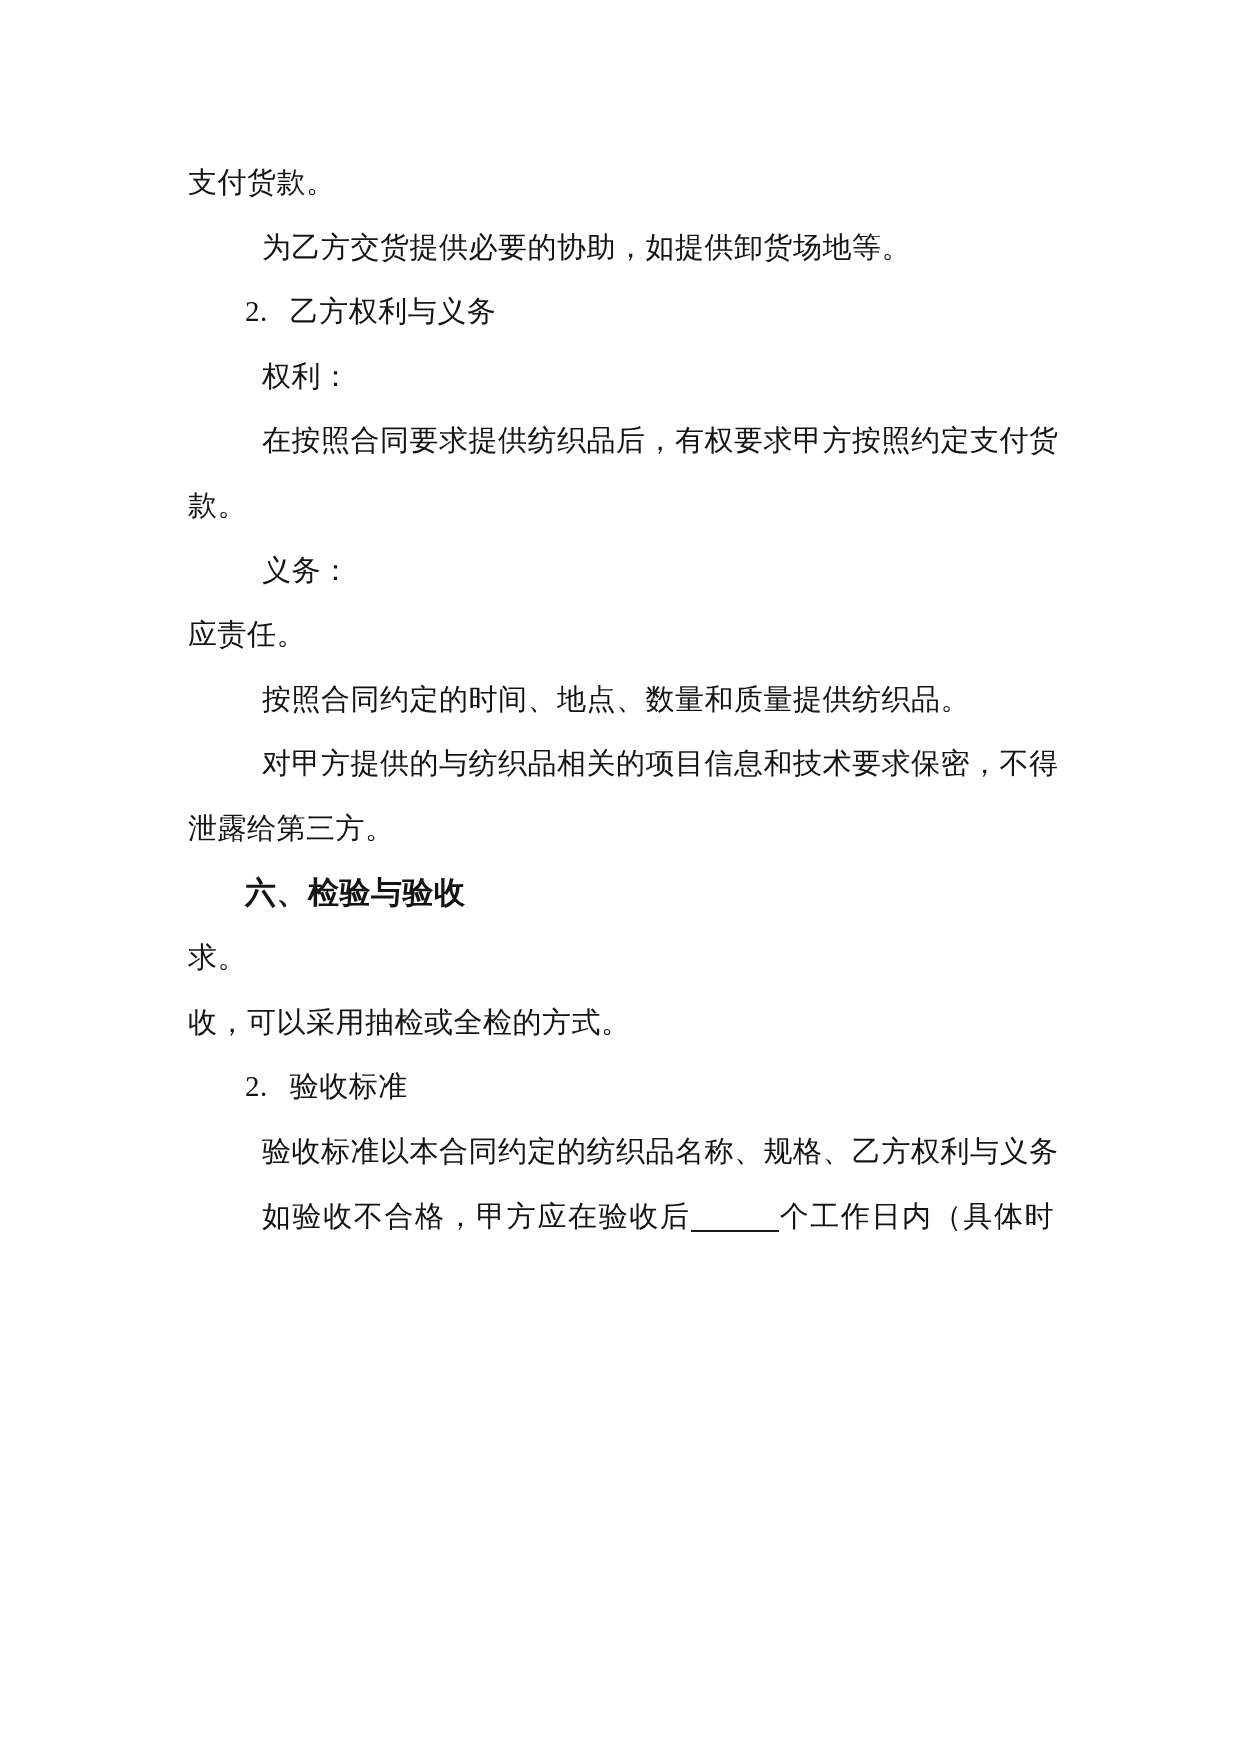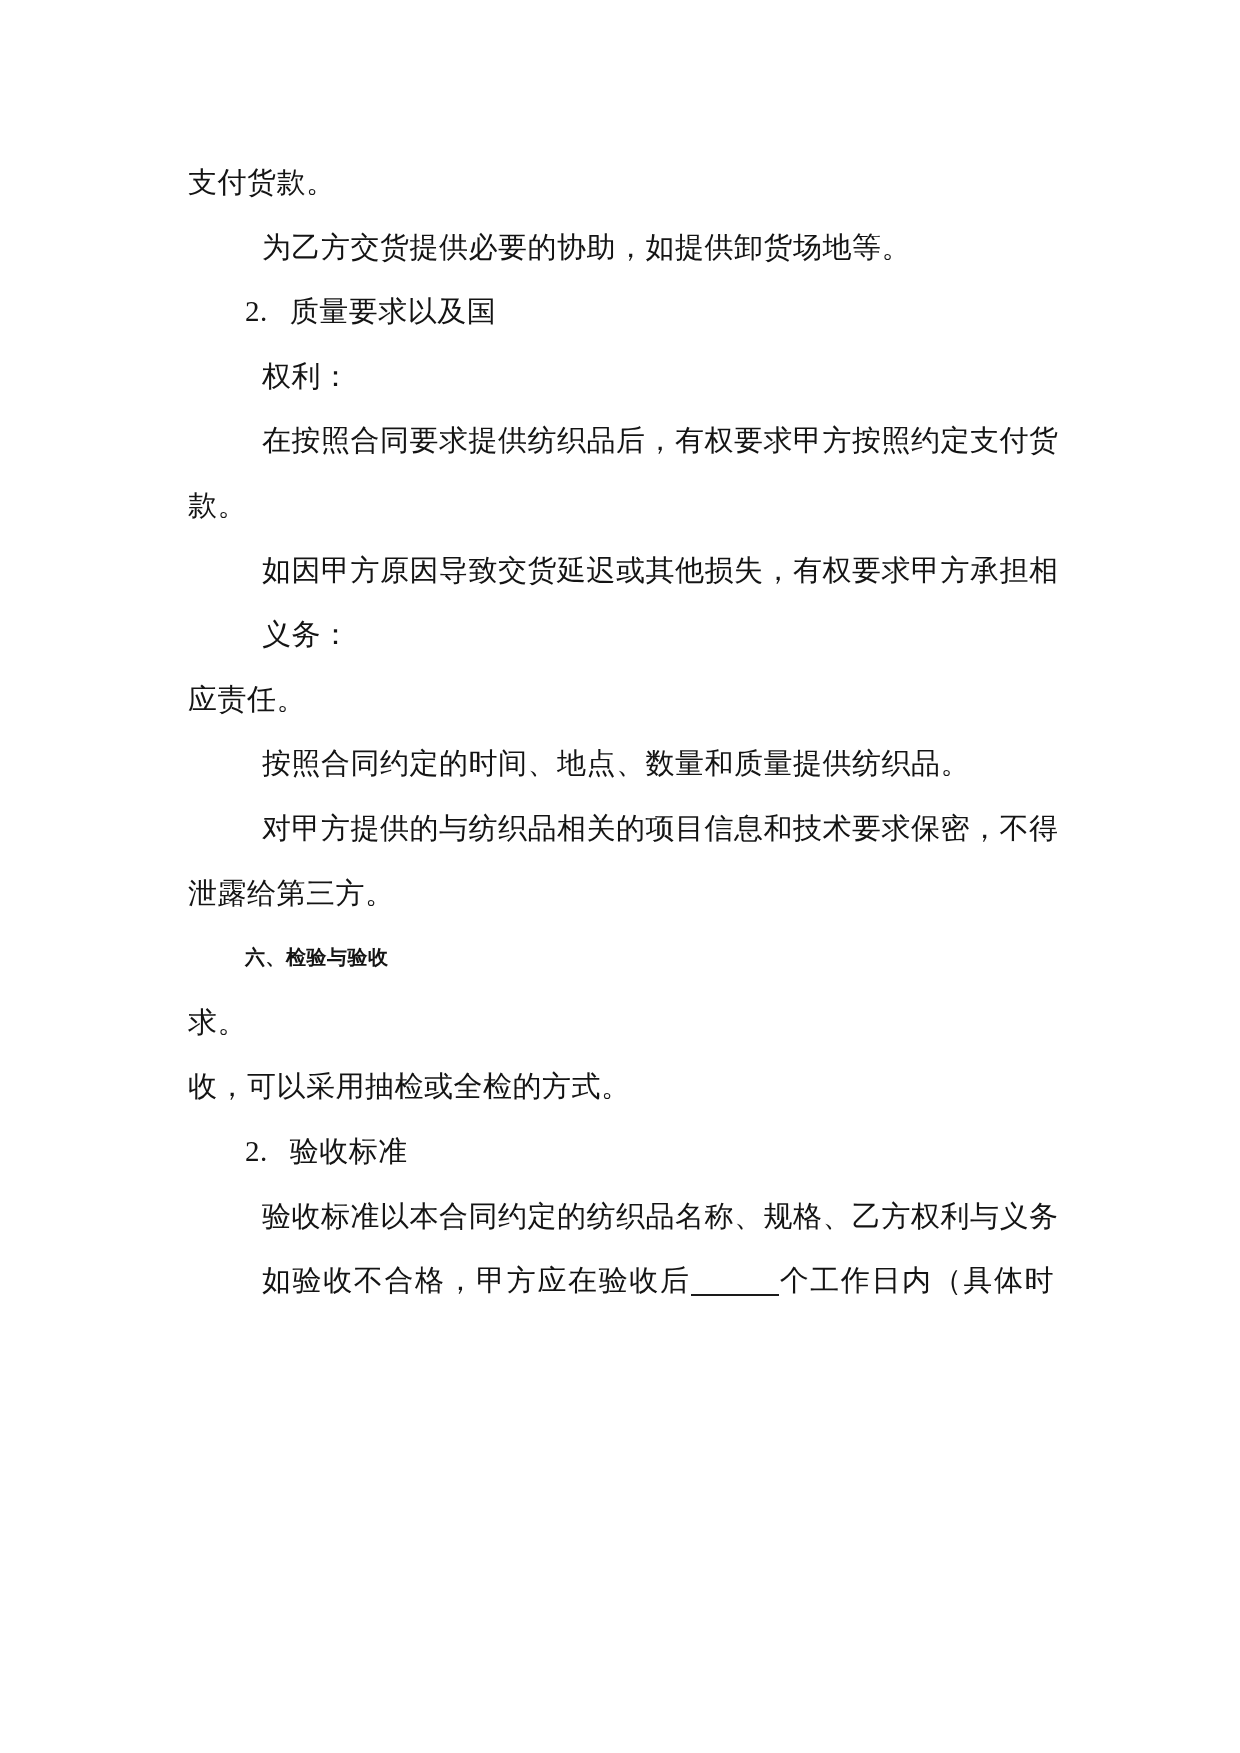--- a/index.html
+++ b/index.html
@@ -34,21 +34,21 @@
   .cont { text-indent: 0; }
   
   .first { text-indent: 74px; }
   
   .list { text-indent: 57px; }
   .list .num { margin-right: 22px; }
   
   .heading {
     text-indent: 57px;
     font-weight: 700;
-    font-size: 20px;
+    font-size: 31px;
   }
   
   .justify {
     text-align: justify;
     text-align-last: justify;
   }
   
   .blank {
     display: inline-block;
     width: 88px;
@@ -60,29 +60,28 @@
 </head>
 <body>
 
 <div class="page">
   <div class="textblock">
 
     <div class="line cont"><span>支付货款。</span></div>
 
     <div class="line first"><span>为乙方交货提供必要的协助，如提供卸货场地等。</span></div>
 
-    <div class="line list"><span class="num">2.</span><span>质量要求以及国</span></div>
+    <div class="line list"><span class="num">2.</span><span>乙方权利与义务</span></div>
 
     <div class="line first"><span>权利：</span></div>
 
     <div class="line first justify"><span>在按照合同要求提供纺织品后，有权要求甲方按照约定支付货</span></div>
 
     <div class="line cont"><span>款。</span></div>
 
-    <div class="line first justify"><span>如因甲方原因导致交货延迟或其他损失，有权要求甲方承担相</span></div>
 
     <div class="line first"><span>义务：</span></div>
 
     <div class="line cont"><span>应责任。</span></div>
 
     <div class="line first"><span>按照合同约定的时间、地点、数量和质量提供纺织品。</span></div>
 
     <div class="line first justify"><span>对甲方提供的与纺织品相关的项目信息和技术要求保密，不得</span></div>
 
     <div class="line cont"><span>泄露给第三方。</span></div>

